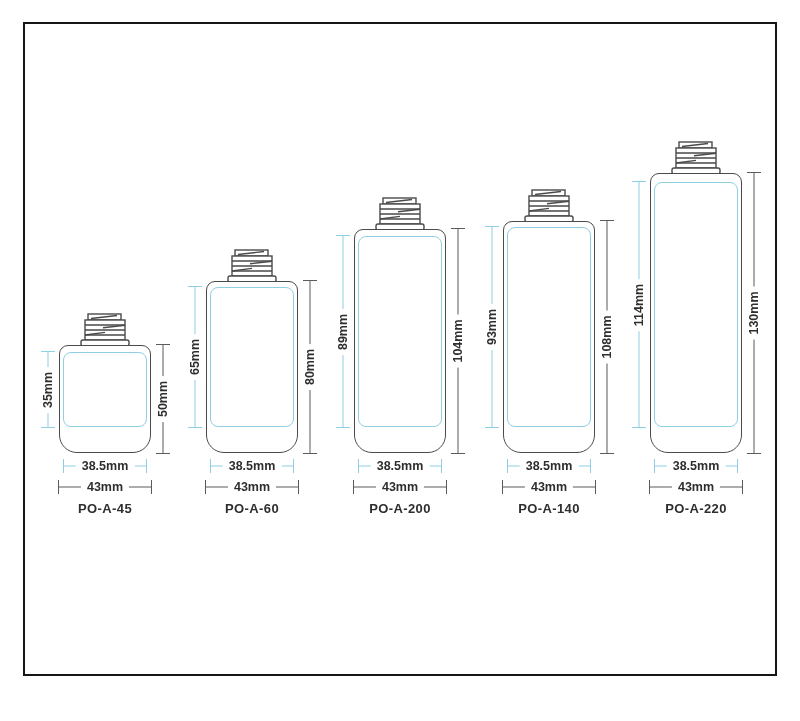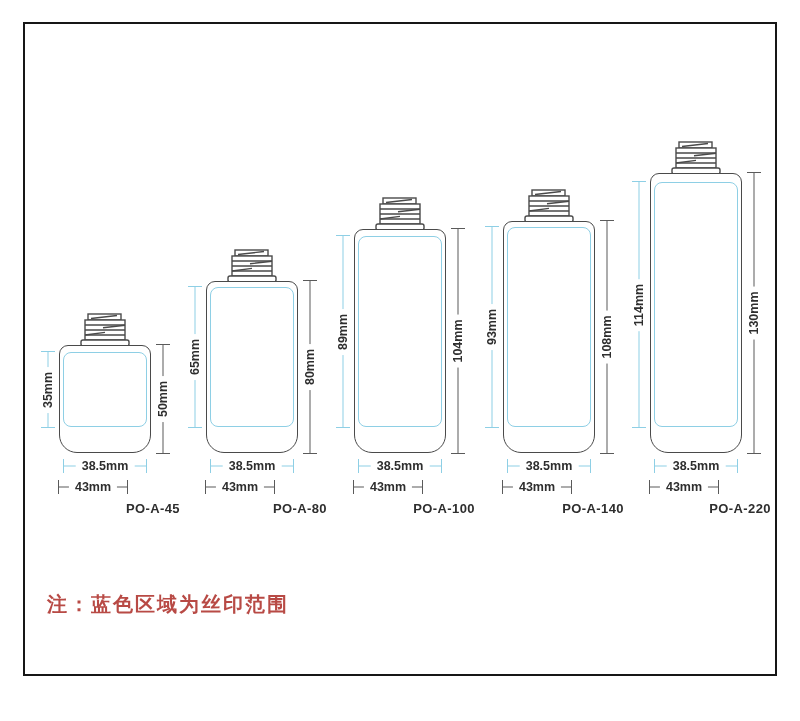--- a/index.html
+++ b/index.html
@@ -52,23 +52,23 @@
   .hdim .tick{position:absolute;top:0;bottom:0;width:0;border-left:1.6px solid;}
   .hdim .tick.l{left:0;}
   .hdim .tick.r{right:0;}
   .hdim.blue .line,.hdim.blue .tick{border-color:var(--blue);}
   .hdim.dark .line,.hdim.dark .tick{border-color:var(--dim);}
   .hdim .hlabel{
     position:absolute;top:50%;left:50%;transform:translate(-50%,-50%);
     background:#fff;padding:0 6px;font-size:12.5px;font-weight:600;color:var(--txt);white-space:nowrap;
   }
   .hdim.blue{left:33px;width:84px;bottom:-20px;}
-  .hdim.dark{left:28px;width:70px;bottom:-41px;}
+  .hdim.dark{left:28px;width:94px;bottom:-41px;}
   .bottle-name{
-    position:absolute;left:0;right:0;bottom:-64px;height:16px;text-align:right;
+    position:absolute;left:0;right:0;bottom:-64px;height:16px;text-align:center;
     font-size:13px;font-weight:600;color:var(--txt);letter-spacing:.4px;
   }
   .note{
     position:absolute;left:47px;top:591px;font-size:20px;font-weight:600;
     color:var(--red);letter-spacing:2px;white-space:nowrap;
   }
 </style>
 </head>
 <body>
 
@@ -157,21 +157,21 @@
       <span class="hlabel">38.5mm</span>
     </div>
 
     <div class="hdim dark">
       <span class="tick l"></span>
       <span class="line"></span>
       <span class="tick r"></span>
       <span class="hlabel">43mm</span>
     </div>
 
-    <div class="bottle-name">PO-A-80</div>
+    <div class="bottle-name">PO-A-60</div>
   </div>
 
   <div class="bottle" style="left: 325px;">
     <div class="neck" style="bottom: 222px;">
       <svg viewBox="0 0 54 34" xmlns="http://www.w3.org/2000/svg" fill="#ffffff" stroke="#4a4a4a" stroke-width="1.4">
         <rect x="10" y="1" width="33" height="6"></rect>
         <path d="M13,5.5 L39,2.5" fill="none"></path>
         <rect x="7" y="7" width="40" height="20"></rect>
         <path d="M7,12 h40 M7,17 h40 M7,22 h40" fill="none"></path>
         <path d="M25,14.8 L47,12.2" fill="none"></path>
@@ -203,21 +203,21 @@
       <span class="hlabel">38.5mm</span>
     </div>
 
     <div class="hdim dark">
       <span class="tick l"></span>
       <span class="line"></span>
       <span class="tick r"></span>
       <span class="hlabel">43mm</span>
     </div>
 
-    <div class="bottle-name">PO-A-100</div>
+    <div class="bottle-name">PO-A-200</div>
   </div>
 
   <div class="bottle" style="left: 474px;">
     <div class="neck" style="bottom: 230px;">
       <svg viewBox="0 0 54 34" xmlns="http://www.w3.org/2000/svg" fill="#ffffff" stroke="#4a4a4a" stroke-width="1.4">
         <rect x="10" y="1" width="33" height="6"></rect>
         <path d="M13,5.5 L39,2.5" fill="none"></path>
         <rect x="7" y="7" width="40" height="20"></rect>
         <path d="M7,12 h40 M7,17 h40 M7,22 h40" fill="none"></path>
         <path d="M25,14.8 L47,12.2" fill="none"></path>
@@ -298,14 +298,13 @@
     <div class="hdim dark">
       <span class="tick l"></span>
       <span class="line"></span>
       <span class="tick r"></span>
       <span class="hlabel">43mm</span>
     </div>
 
     <div class="bottle-name">PO-A-220</div>
   </div>
 </div>
-  <div class="note">注：蓝色区域为丝印范围</div>
 </div>
 
 </body></html>

